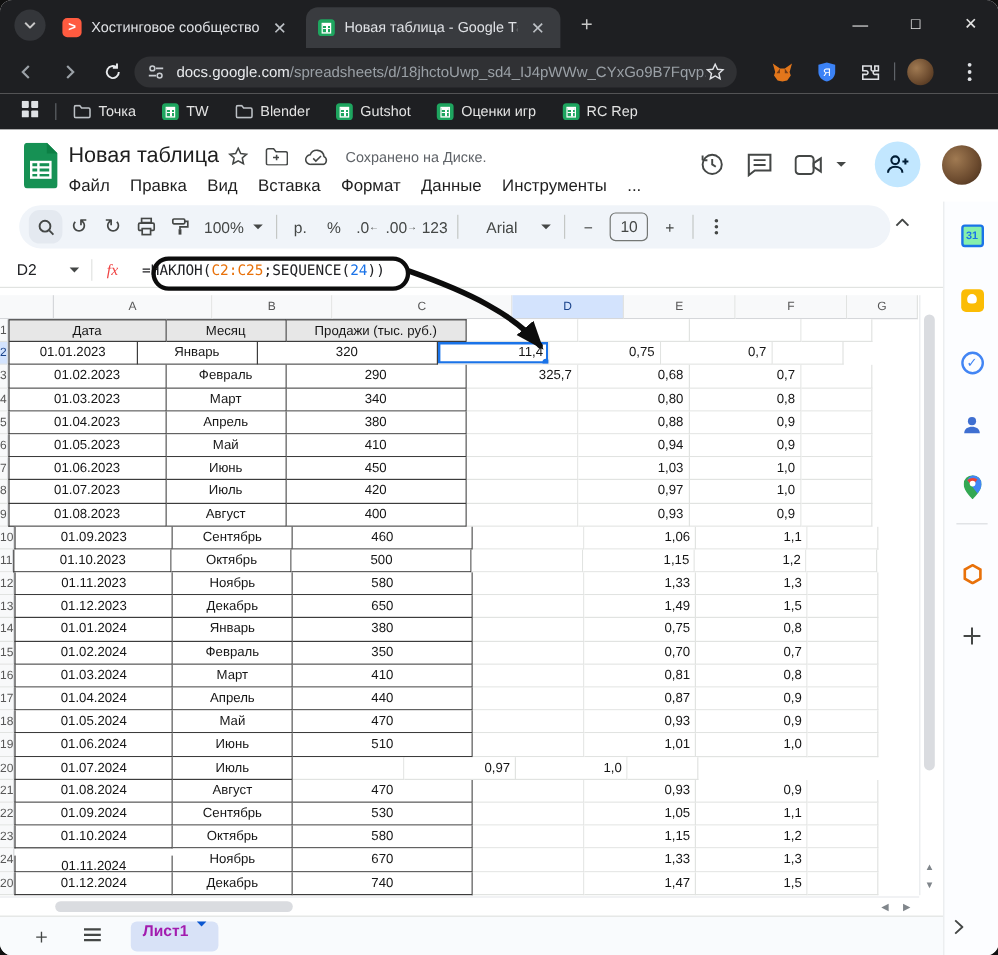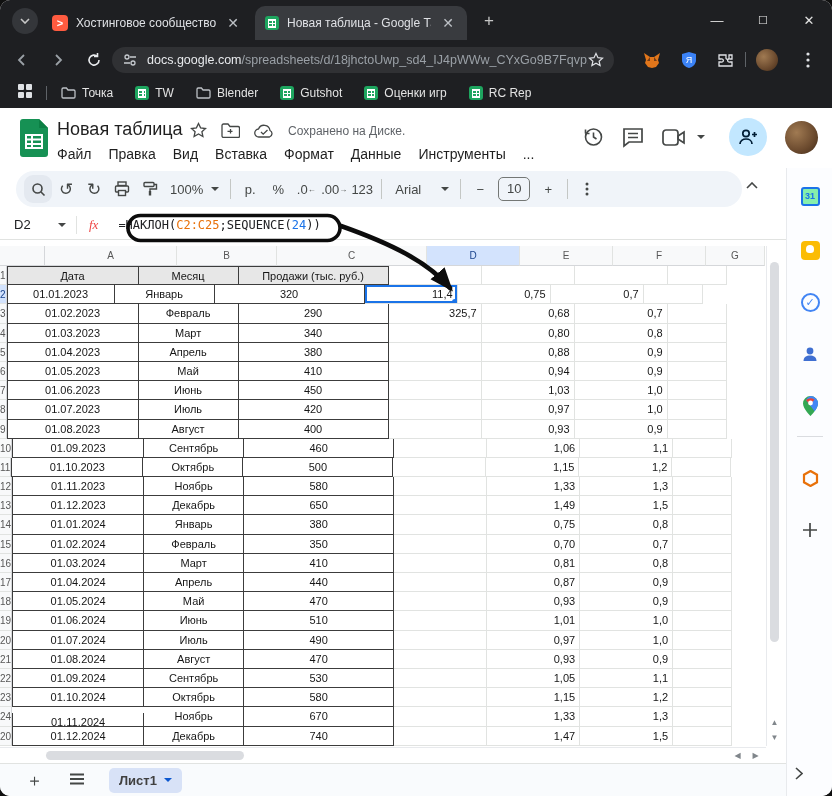--- a/index.html
+++ b/index.html
@@ -97,21 +97,21 @@
   .vscroll { position:absolute; left:766px; top:246px; width:15px; height:500px; background:#fff; border-left:1px solid #e8eaed; }
   .vthumb { position:absolute; left:3px; top:16px; width:9px; height:380px; background:#dadce0; border-radius:5px; }
   .varr { position:absolute; left:0; width:15px; height:14px; color:#80868b; font-size:8px; text-align:center; line-height:14px; }
   .hscroll { position:absolute; left:0; top:747px; width:766px; height:16px; background:#fff; border-top:1px solid #e8eaed; }
   .hthumb { position:absolute; left:46px; top:3px; width:198px; height:9px; background:#dadce0; border-radius:5px; }
   .harr { position:absolute; top:1px; width:15px; height:13px; color:#80868b; font-size:8px; text-align:center; line-height:13px; }
 
   
   .footer { position:absolute; left:0; top:763px; width:786px; height:33px; background:#f9fbfd; border-top:1px solid #e1e3e1; display:flex; align-items:center; }
   .fbtn { color:#444746; font-size:17px; margin-left:26px; }
-  .sheettab { margin-left:24px; height:25px; background:#d8e2f7; border-radius:5px; display:flex; align-items:center; padding:0 10px; gap:7px; color:#404040; font-weight:bold; font-size:13px; }
+  .sheettab { margin-left:24px; height:25px; background:#d8e2f7; border-radius:5px; display:flex; padding:0 10px; gap:7px; color:#a21caf; font-weight:bold; font-size:13px; }
   .sheettab .caret { border-top-color:#0b57d0; margin:0; }
 
   
   .sidepanel { position:absolute; left:786px; top:168px; width:46px; height:628px; background:#fcfdff; border-left:1px solid #e8eaed; }
   .spic { position:absolute; left:13px; width:20px; height:20px; display:flex; align-items:center; justify-content:center; }
   .spdiv { position:absolute; left:10px; width:26px; height:1px; background:#dadce0; }
   .cal { width:19px; height:19px; background:#86efac; border-radius:3px; border:2px solid #1a73e8; color:#1a73e8; font-size:9px; font-weight:bold; display:flex; align-items:center; justify-content:center; }
   .keep { width:19px; height:19px; background:#fbbc04; border-radius:4px; position:relative; }
   .keep::after { content:""; position:absolute; left:5.5px; top:4px; width:8px; height:8px; background:#fff; border-radius:50% 50% 40% 40%; }
   .tasks { width:19px; height:19px; border-radius:50%; border:2.5px solid #4285f4; color:#4285f4; font-size:11px; font-weight:bold; display:flex; align-items:center; justify-content:center; }
@@ -346,21 +346,21 @@
       <span class="ti">
           <span>.0</span>
           <span class="subar">←</span>
         </span>
       <span class="ti">
           <span>.00</span>
           <span class="subar">→</span>
         </span>
       <span class="ti">123</span>
       <span class="tdiv"></span>
-      <span style="margin:0 14px 0 8px">Arial</span>
+      <span style="margin:0 14px 0 18px">Arial</span>
       <span class="caret"></span>
       <span class="tdiv"></span>
       <span class="ti">−</span>
       <span class="fs-box">10</span>
       <span class="ti">+</span>
       <span class="tdiv"></span>
       <span class="ti">
         <svg width="4" height="14" viewBox="0 0 4 14">
             <circle cx="2" cy="2" r="1.5" fill="#444746"></circle>
             <circle cx="2" cy="7" r="1.5" fill="#444746"></circle>
@@ -581,21 +581,20 @@
         <div class="cell tb ctr" style="width: 150px;">510</div>
         <div class="cell lt num" style="width: 93px;"></div>
         <div class="cell lt num" style="width: 93px;">1,01</div>
         <div class="cell lt num" style="width: 93px;">1,0</div>
         <div class="cell lt num" style="width: 59px;"></div>
       </div>
       <div class="grow">
         <div class="gut">20</div>
         <div class="cell tb ctr bl" style="width: 132px;">01.07.2024</div>
         <div class="cell tb ctr" style="width: 100px;">Июль</div>
-        <div class="cell tb ctr" style="width: 150px;">490</div>
         <div class="cell lt num" style="width: 93px;"></div>
         <div class="cell lt num" style="width: 93px;">0,97</div>
         <div class="cell lt num" style="width: 93px;">1,0</div>
         <div class="cell lt num" style="width: 59px;"></div>
       </div>
       <div class="grow">
         <div class="gut">21</div>
         <div class="cell tb ctr bl" style="width: 132px;">01.08.2024</div>
         <div class="cell tb ctr" style="width: 100px;">Август</div>
         <div class="cell tb ctr" style="width: 150px;">470</div>

